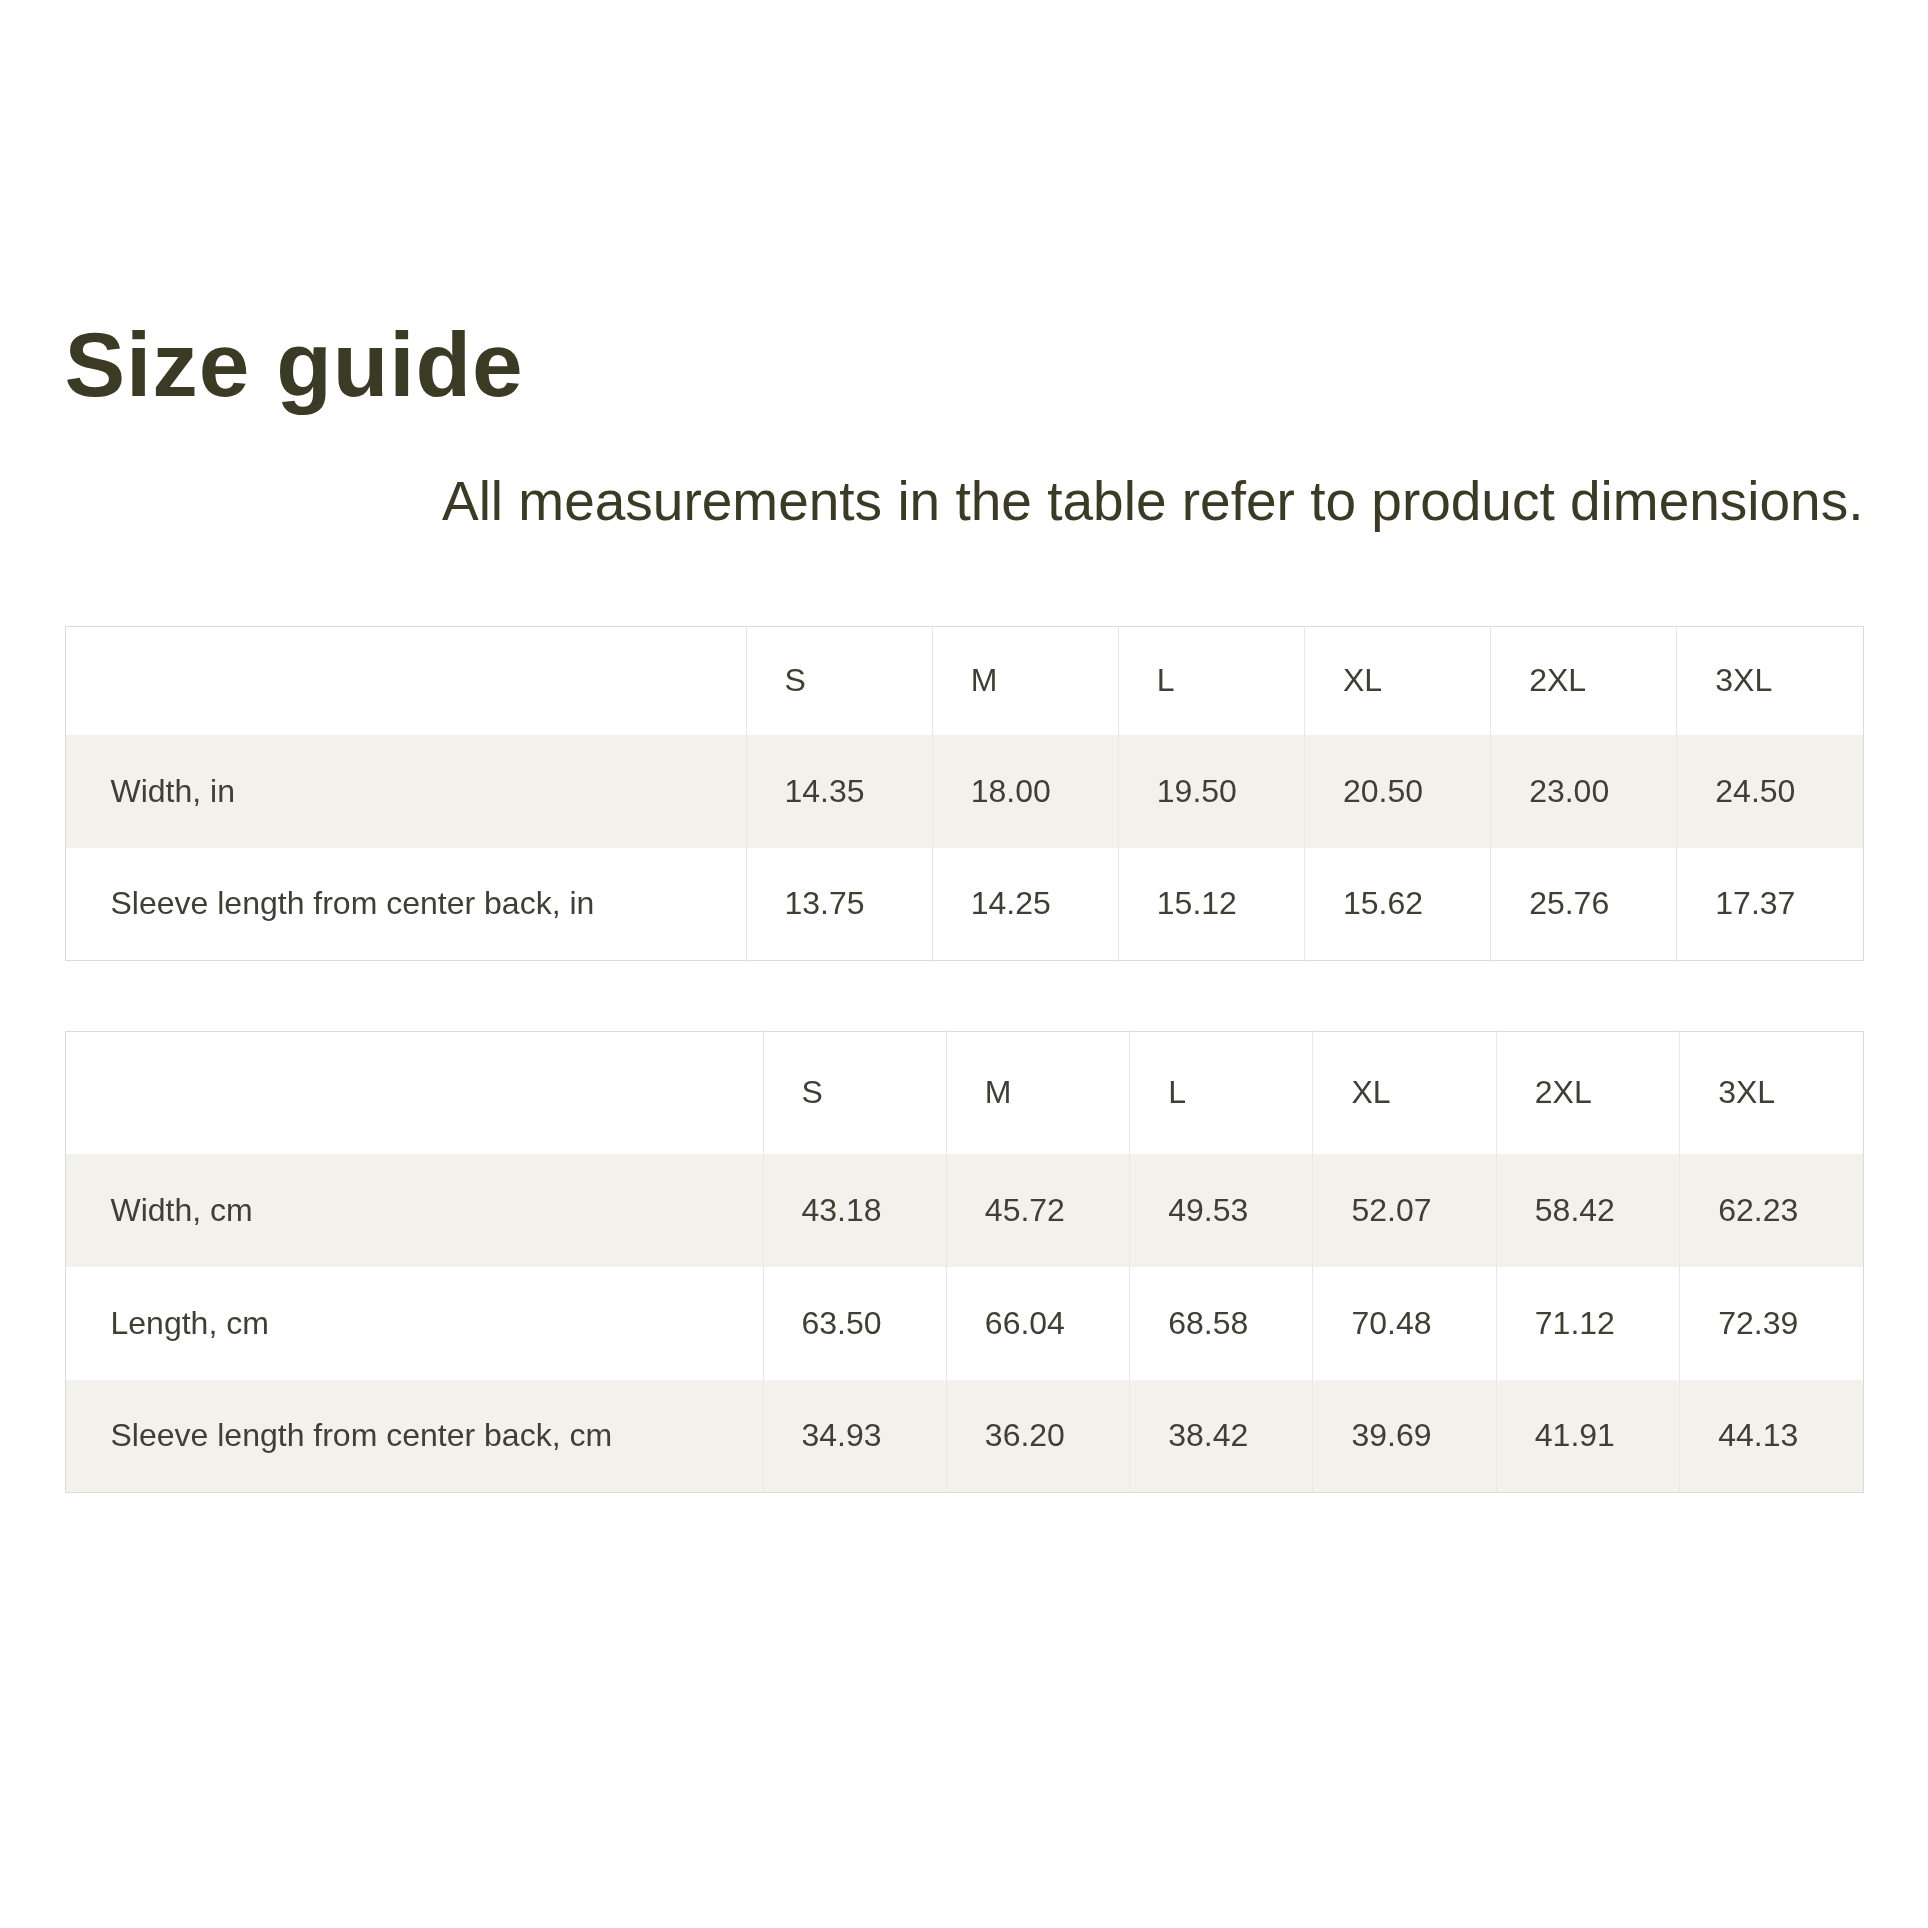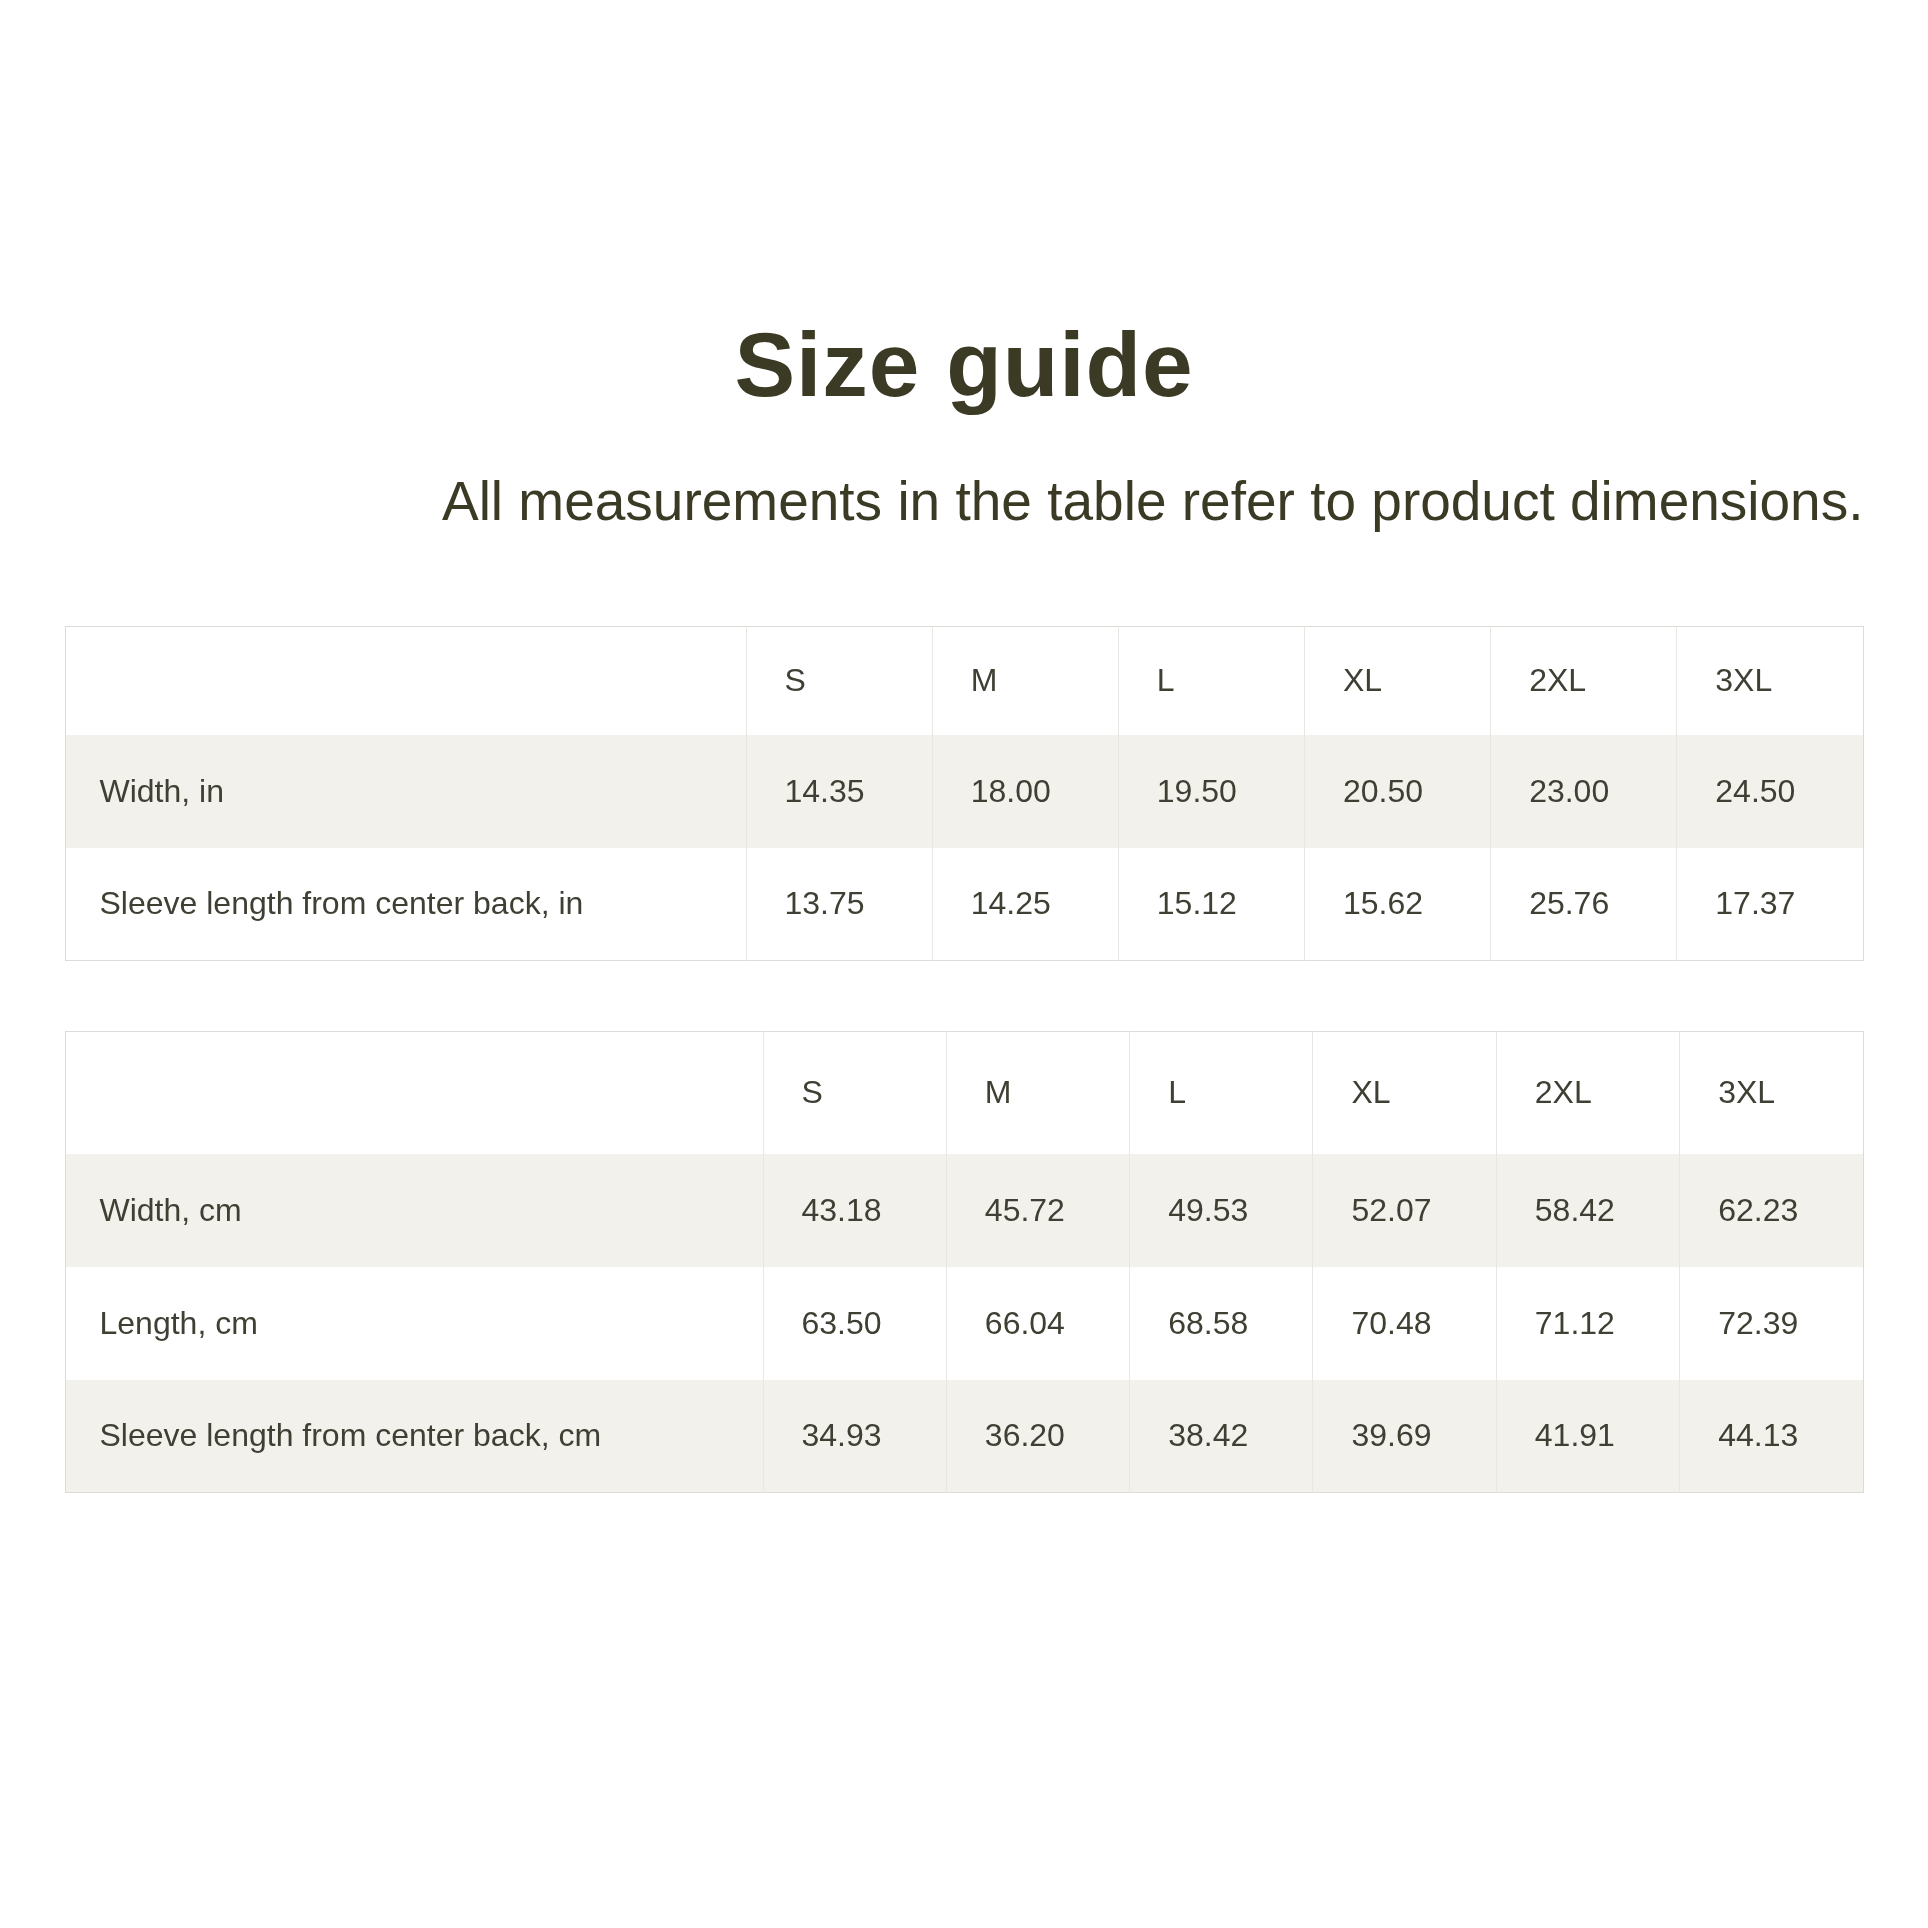--- a/index.html
+++ b/index.html
@@ -16,21 +16,21 @@
   }
   .page {
     width: 1799px;
     margin: 0 auto;
   }
   .title {
     margin: 313px 0 0 0;
     font-size: 91px;
     line-height: 104px;
     font-weight: bold;
-    text-align: center;
+    text-align: left;
     letter-spacing: 0.9px;
     color: var(--heading-text, #3b3a24);
   }
   .subtitle {
     margin: 51px 0 0 0;
     font-size: 55px;
     line-height: 66px;
     font-weight: normal;
     text-align: right;
     color: var(--heading-text, #3b3a24);
@@ -53,21 +53,21 @@
     vertical-align: middle;
     text-align: left;
     font-weight: normal;
     padding: 0 9.4px 0 38px;
     border-left: 1.9px solid var(--divider, #e8e7e2);
     white-space: nowrap;
     overflow: hidden;
   }
   .size-table th.label, .size-table td.label {
     border-left: none;
-    padding-left: 34px;
+    padding-left: 45px;
   }
   table.table-in thead tr { height: 108px; }
   table.table-cm thead tr { height: 122px; }
   .size-table tbody tr { height: 113px; }
   .size-table tbody tr:nth-child(odd) th,
   .size-table tbody tr:nth-child(odd) td {
     background: var(--stripe-bg, #f2f1ec);
   }
 </style>
 </head>

